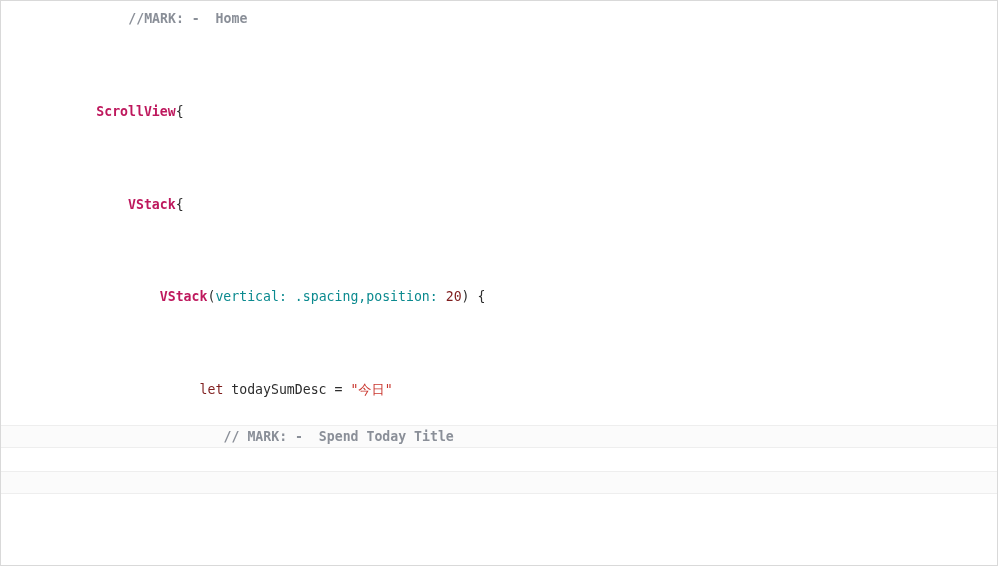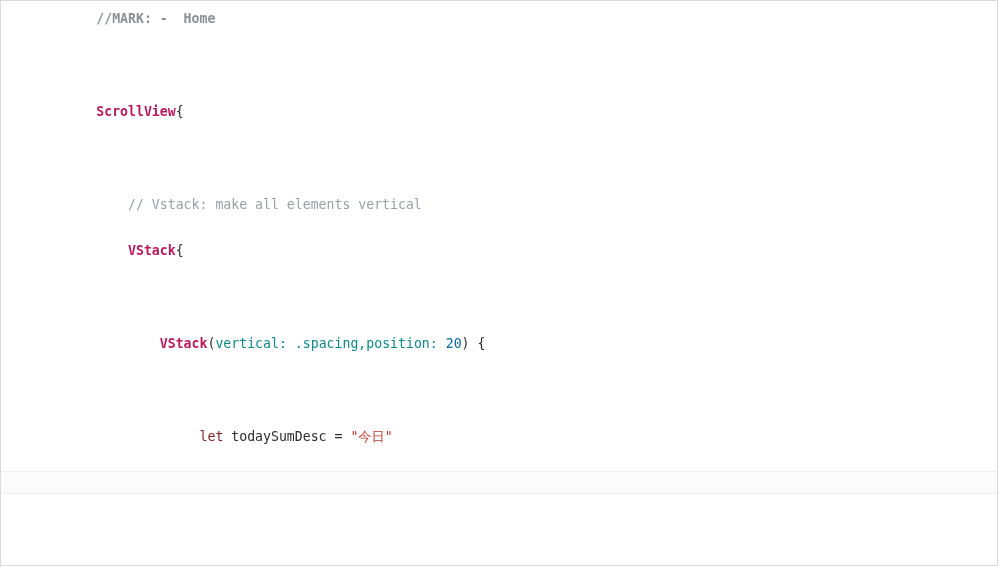--- a/index.html
+++ b/index.html
@@ -31,43 +31,43 @@
   .line {
     display: block;
     padding-left: 0;
     height: 23.2px;
   }
   .line.hl {
     background: #fbfbfb;
     box-shadow: inset 0 -1px 0 #eeeeee, inset 0 1px 0 #eeeeee;
   }
   .tok-comment { color: #9aa0a6; }
-  .tok-mark    { color: #8a8f98; font-weight: 700; }
+  .tok-mark    { color: #8a8f98; font-weight: 700; margin-left: 32px; }
   .tok-type    { color: #be185d; font-weight: bold; }
   .tok-param   { color: #0b8a8f; }
   .tok-string  { color: #c9362e; }
   .tok-enum    { color: #0b8a8f; }
   .tok-plain   { color: #2d2d2d; }
   .tok-let     { color: #7f1d1d; }
-  .tok-num     { color: #0369a1; }
+  .tok-num     { color: #7f1d1d; }
 </style>
 </head>
 <body>
 
 <div class="code-area">
 <pre class="code"><span class="line">            <span class="tok-mark">//MARK: -  Home</span></span>
 <span class="line"> </span>
 <span class="line">            <span class="tok-type">ScrollView</span><span class="tok-plain">{</span></span>
 <span class="line"> </span>
-<span class="line">                <span class="tok-comment">// Vstack: make all elements vertical</span></span>
 <span class="line">                <span class="tok-type">VStack</span><span class="tok-plain">{</span></span>
 <span class="line"> </span>
 <span class="line">                    <span class="tok-type">VStack</span><span class="tok-plain">(</span><span class="tok-param">vertical:</span><span class="tok-plain"> </span><span class="tok-enum">.spacing</span><span class="tok-param">,position:</span><span class="tok-plain"> </span><span class="tok-num">20</span><span class="tok-plain">) {</span></span>
 <span class="line"> </span>
 <span class="line">                         <span class="tok-let">let</span> <span class="tok-plain">todaySumDesc</span><span class="tok-plain"> = </span><span class="tok-string">"今日"</span></span>
+<span class="line hl">                        <span class="tok-mark">// MARK: -  Spend Today Title</span></span>
 <span class="line hl">                        </span>
 
 
 
 
 
 
 
 
 

